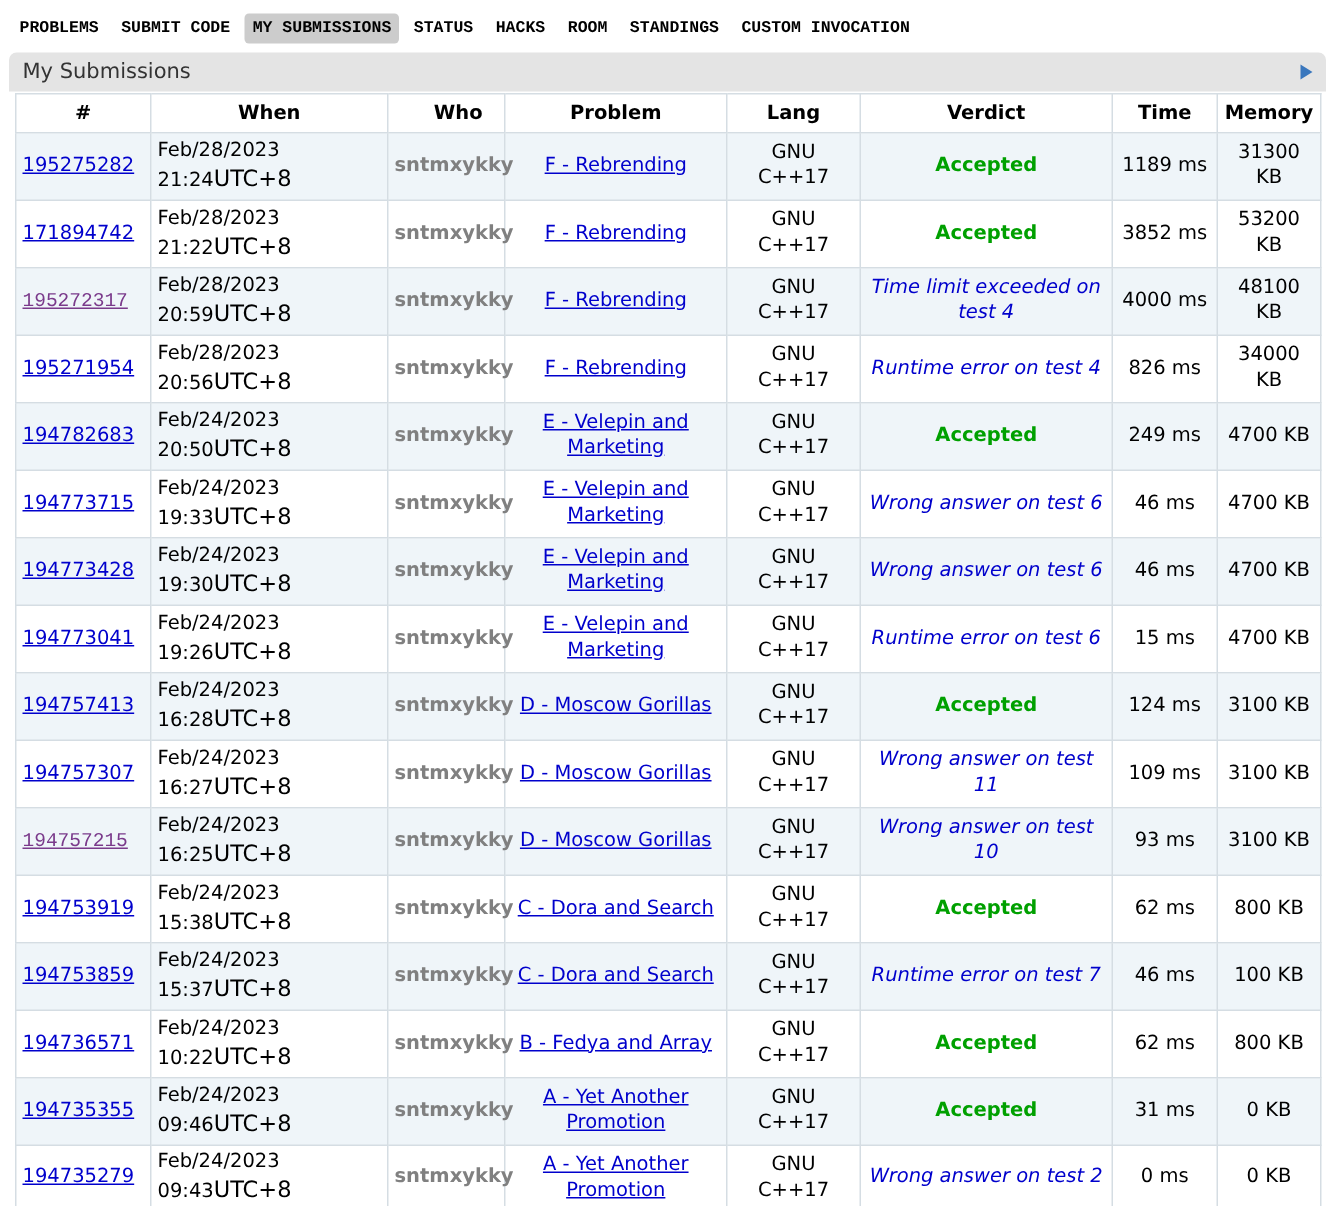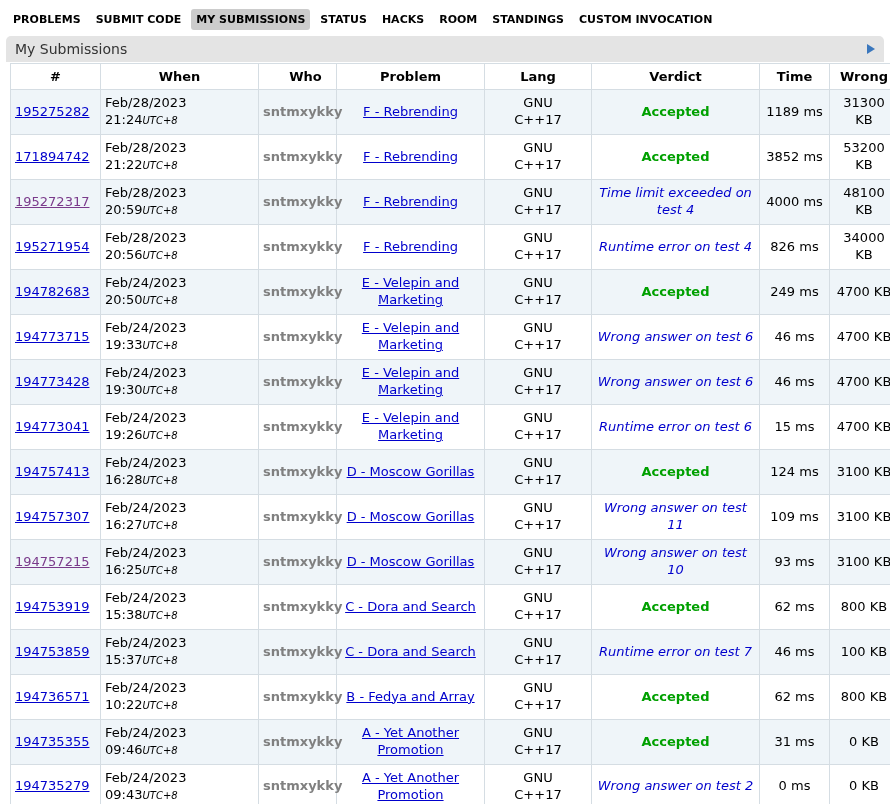--- a/index.html
+++ b/index.html
@@ -7,20 +7,21 @@
   body {
     width: 890px;
     font-family: "DejaVu Sans", "Liberation Sans", sans-serif;
     color: #000;
   }
 
   
   .nav {
     padding: 8px 8px 5px 8px;
     white-space: nowrap;
+    font-family: Liberation Mono, monospace;
   }
   .nav a {
     font-size: 11px;
     font-weight: bold;
     color: #000;
     text-decoration: none;
     padding: 4px 5px;
     margin-right: 5px;
     border-radius: 3px;
   }
@@ -71,31 +72,31 @@
     vertical-align: middle;
     line-height: 1.3;
   }
   tbody tr:nth-child(odd) td { background: var(--row-alt-bg, #eff5f9); }
   tbody tr:nth-child(even) td { background: #ffffff; }
 
   th:nth-child(1) { width: 90px; }
   th:nth-child(2) { width: 158px; }
   th:nth-child(3) { width: 78px; padding-left: 20px; }
   th:nth-child(4) { width: 148px; }
-  th:nth-child(5) { width: 107px; }
+  th:nth-child(5) { width: 89px; }
   th:nth-child(6) { width: 168px; }
   th:nth-child(7) { width: 70px; }
   th:nth-child(8) { width: 69px; }
 
   td.col-id { text-align: left; padding-left: 4px; }
   td.col-id a { color: var(--link-blue, #0000cc); text-decoration: underline; }
-  td.col-id a.visited { color: var(--visited-purple, #7a3a8b); }
+  td.col-id a.visited { color: var(--visited-purple, #7a3a8b); font-family: Liberation Mono, monospace; }
 
   td.col-when { text-align: left; }
-  .tz { font-size: 10px; font-style: italic; }
+  .tz { font-size: 15px; }
 
   td.col-who a {
     color: var(--user-gray, #808080);
     font-weight: bold;
     text-decoration: none;
   }
 
   td.col-problem a { color: var(--link-blue, #0000cc); text-decoration: underline; }
 
   .lang-inner { display: inline-block; max-width: 54px; text-align: center; }
@@ -116,21 +117,21 @@
 <table class="submissions">
   <thead>
     <tr>
         <th>#</th>
         <th>When</th>
         <th>Who</th>
         <th>Problem</th>
         <th>Lang</th>
         <th>Verdict</th>
         <th>Time</th>
-        <th>Wrong</th>
+        <th>Memory</th>
       </tr>
   </thead>
   <tbody>
   <tr>
     <td class="col-id">
       <a href="#">195275282</a>
     </td>
     <td class="col-when">
       <div>Feb/28/2023</div>
       <div><span>21:24</span><span class="tz">UTC+8</span></div>

